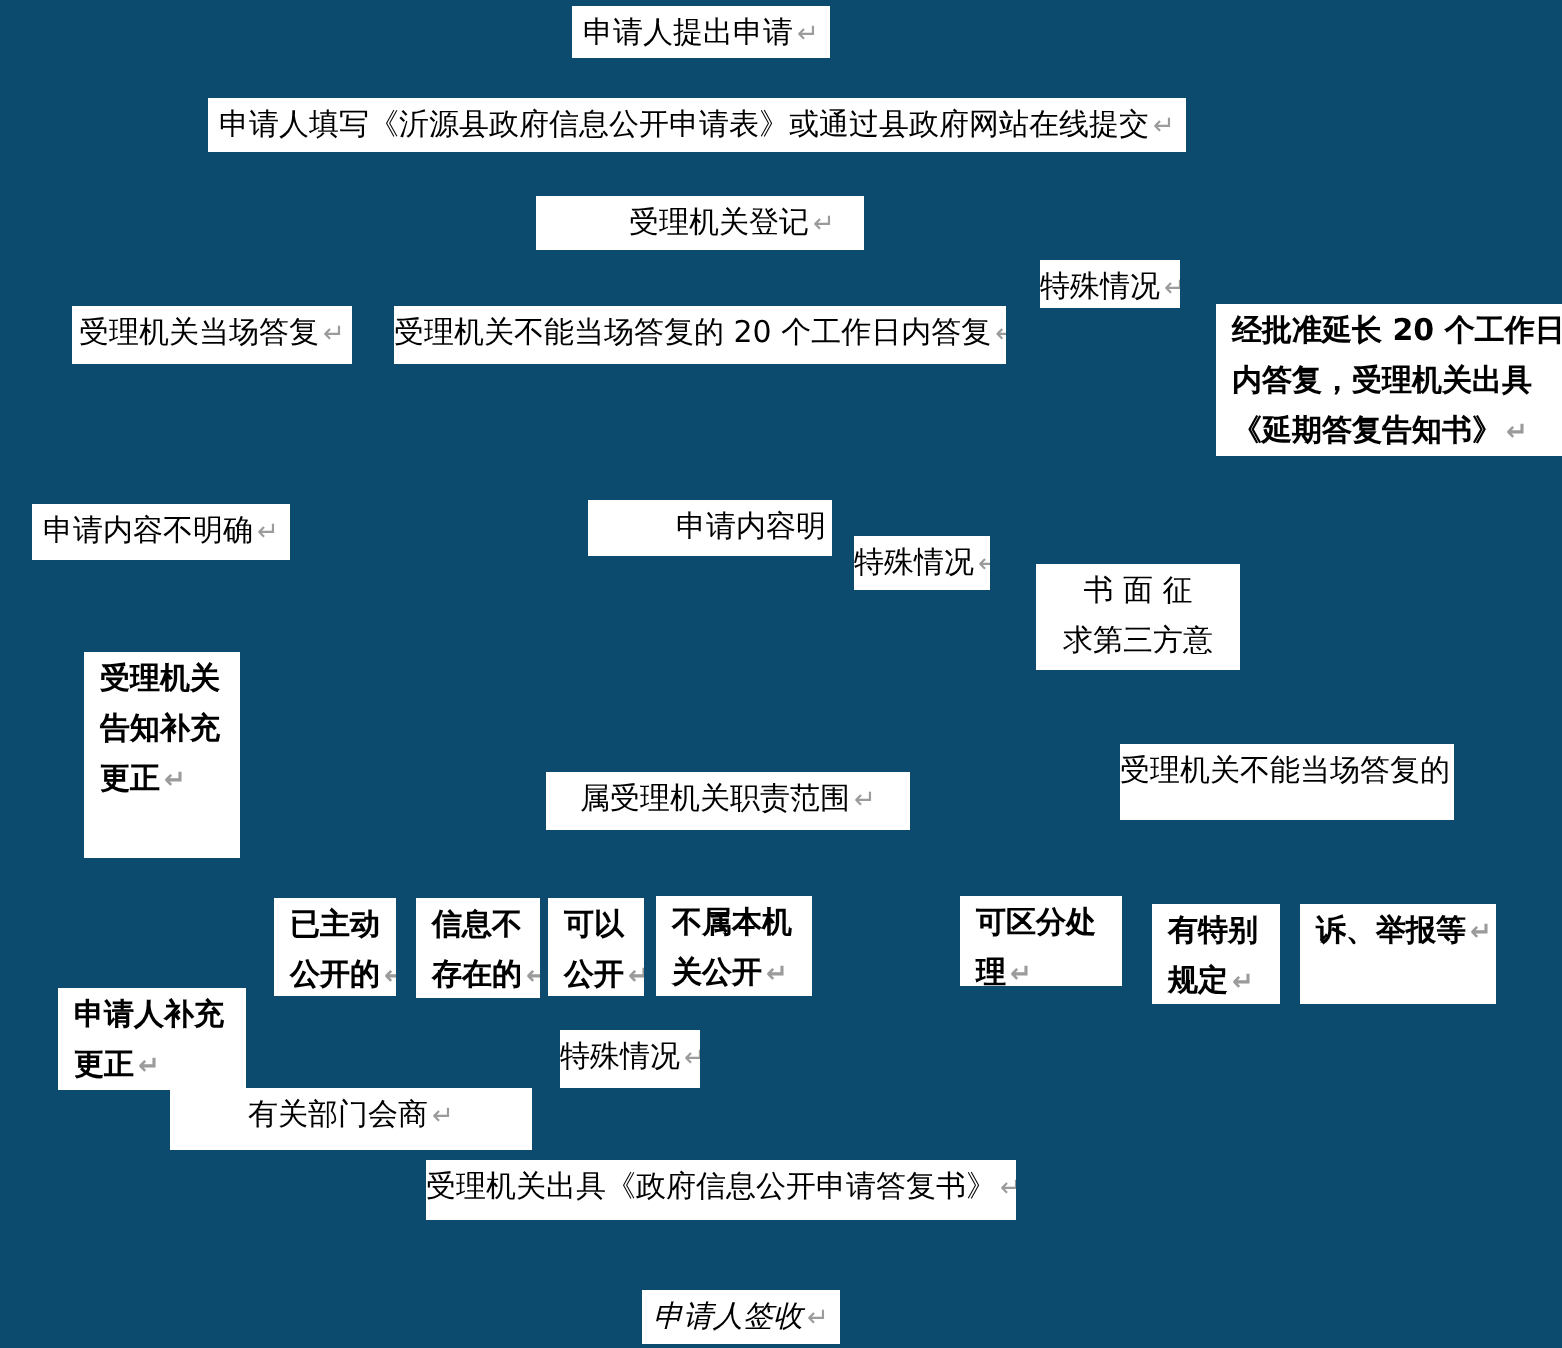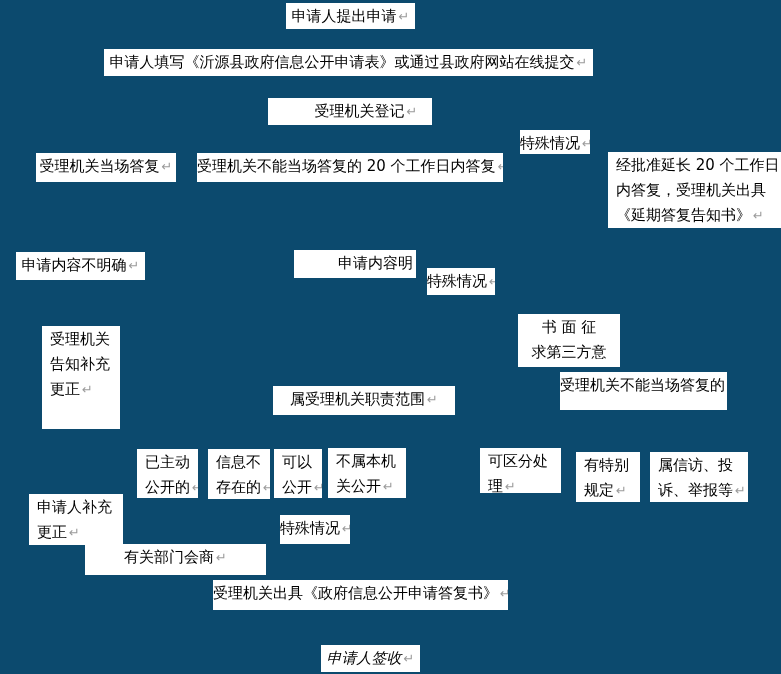--- a/index.html
+++ b/index.html
@@ -23,21 +23,21 @@
     line-height: 25px;
     box-sizing: border-box;
     overflow: hidden;
     padding-top: 1px;
   }
   .lineline {
     display: block;
     white-space: pre;
   }
   .align-center .lineline { text-align: center; }
-  .align-left   { padding-left: 8px; padding-right: 2px; }
+  .align-left   { padding-left: 8px; padding-right: 2px; font-weight: bold; }
   .align-left .lineline { text-align: left; }
   .align-right .lineline { text-align: right; padding-right: 3px; }
   .mark {
     color: #9b9b9b;
     font-size: 13px;
     margin-left: 2px;
   }
 </style>
 </head>
 <body>
@@ -68,21 +68,21 @@
     </div>
     <div class="box align-center" style="left: 16px; top: 252px; width: 129px; height: 28px;">
       <div class="lineline"><span>申请内容不明确</span><span class="mark">↵</span></div>
     </div>
     <div class="box align-right" style="left: 294px; top: 250px; width: 122px; height: 28px; padding-left: 20px;">
       <div class="lineline"><span>申请内容明</span></div>
     </div>
     <div class="box align-center" style="left: 427px; top: 268px; width: 68px; height: 27px;">
       <div class="lineline"><span>特殊情况</span><span class="mark">↵</span></div>
     </div>
-    <div class="box align-center" style="left: 518px; top: 282px; width: 102px; height: 53px; margin-top: 32px;">
+    <div class="box align-center" style="left: 518px; top: 282px; width: 102px; height: 53px;">
       <div class="lineline"><span>书 面 征</span></div>
       <div class="lineline"><span>求第三方意</span></div>
     </div>
     <div class="box align-left" style="left: 42px; top: 326px; width: 78px; height: 103px;">
       <div class="lineline"><span>受理机关</span></div>
       <div class="lineline"><span>告知补充</span></div>
       <div class="lineline"><span>更正</span><span class="mark">↵</span></div>
     </div>
     <div class="box align-center" style="left: 273px; top: 386px; width: 182px; height: 29px;">
       <div class="lineline"><span>属受理机关职责范围</span><span class="mark">↵</span></div>
@@ -112,21 +112,20 @@
     </div>
     <div class="box align-left" style="left: 480px; top: 448px; width: 81px; height: 45px;">
       <div class="lineline"><span>可区分处</span></div>
       <div class="lineline"><span>理</span><span class="mark">↵</span></div>
     </div>
     <div class="box align-left" style="left: 576px; top: 452px; width: 64px; height: 50px;">
       <div class="lineline"><span>有特别</span></div>
       <div class="lineline"><span>规定</span><span class="mark">↵</span></div>
     </div>
     <div class="box align-left" style="left: 650px; top: 452px; width: 98px; height: 50px;">
-      <div class="lineline"><span>属信访、投</span></div>
       <div class="lineline"><span>诉、举报等</span><span class="mark">↵</span></div>
     </div>
     <div class="box align-center" style="left: 280px; top: 515px; width: 70px; height: 29px;">
       <div class="lineline"><span>特殊情况</span><span class="mark">↵</span></div>
     </div>
     <div class="box align-center" style="left: 85px; top: 544px; width: 181px; height: 31px;">
       <div class="lineline"><span>有关部门会商</span><span class="mark">↵</span></div>
     </div>
     <div class="box align-center" style="left: 213px; top: 580px; width: 295px; height: 30px;">
       <div class="lineline"><span>受理机关出具《政府信息公开申请答复书》</span><span class="mark">↵</span></div>

